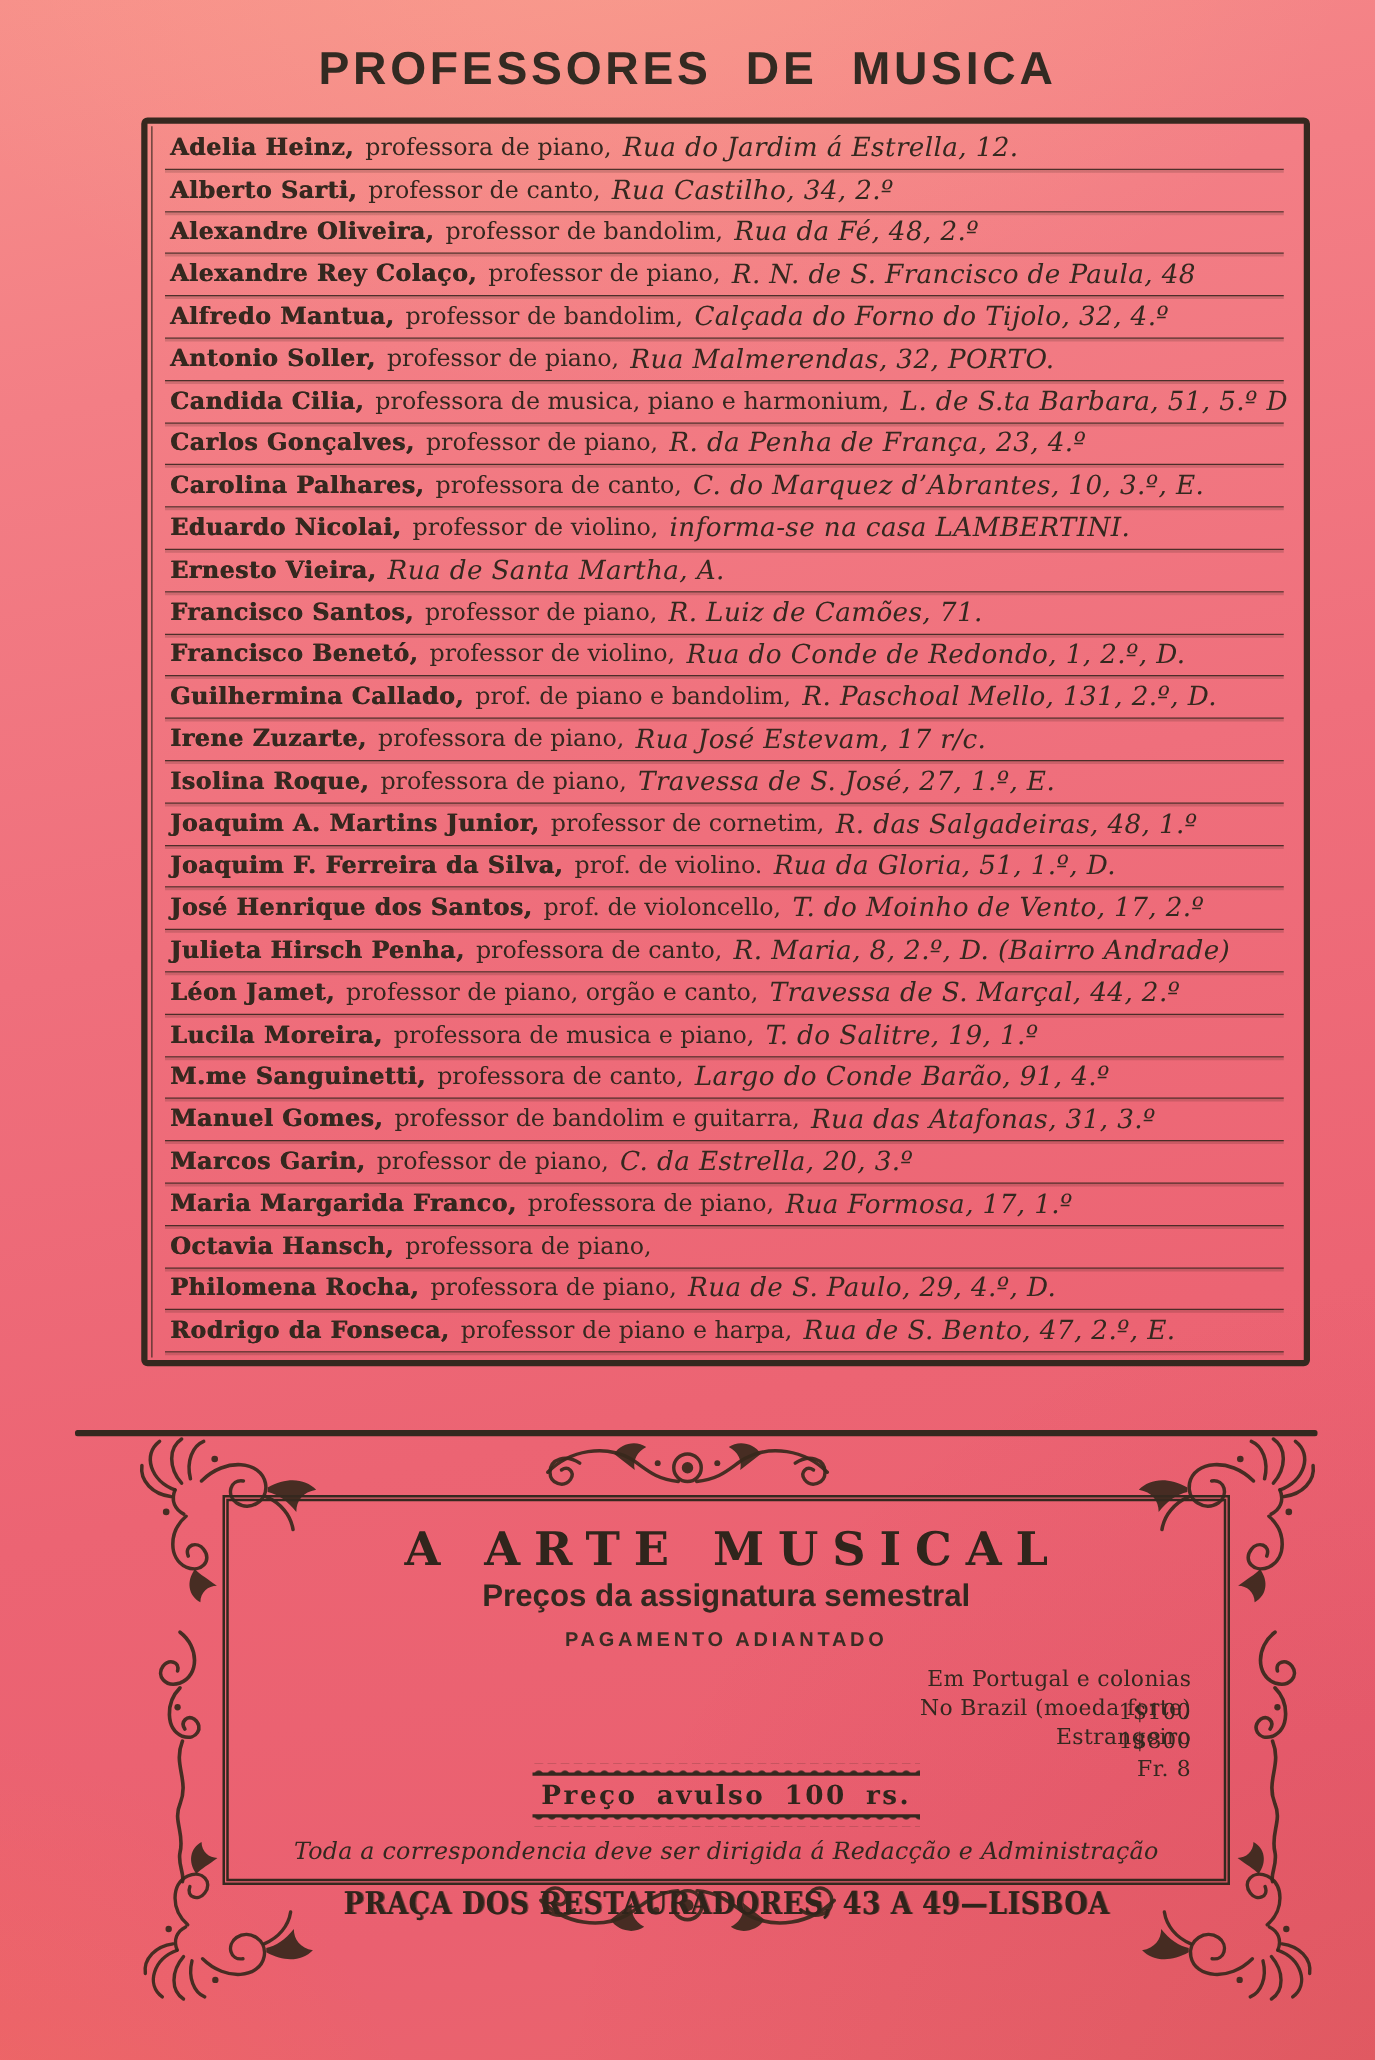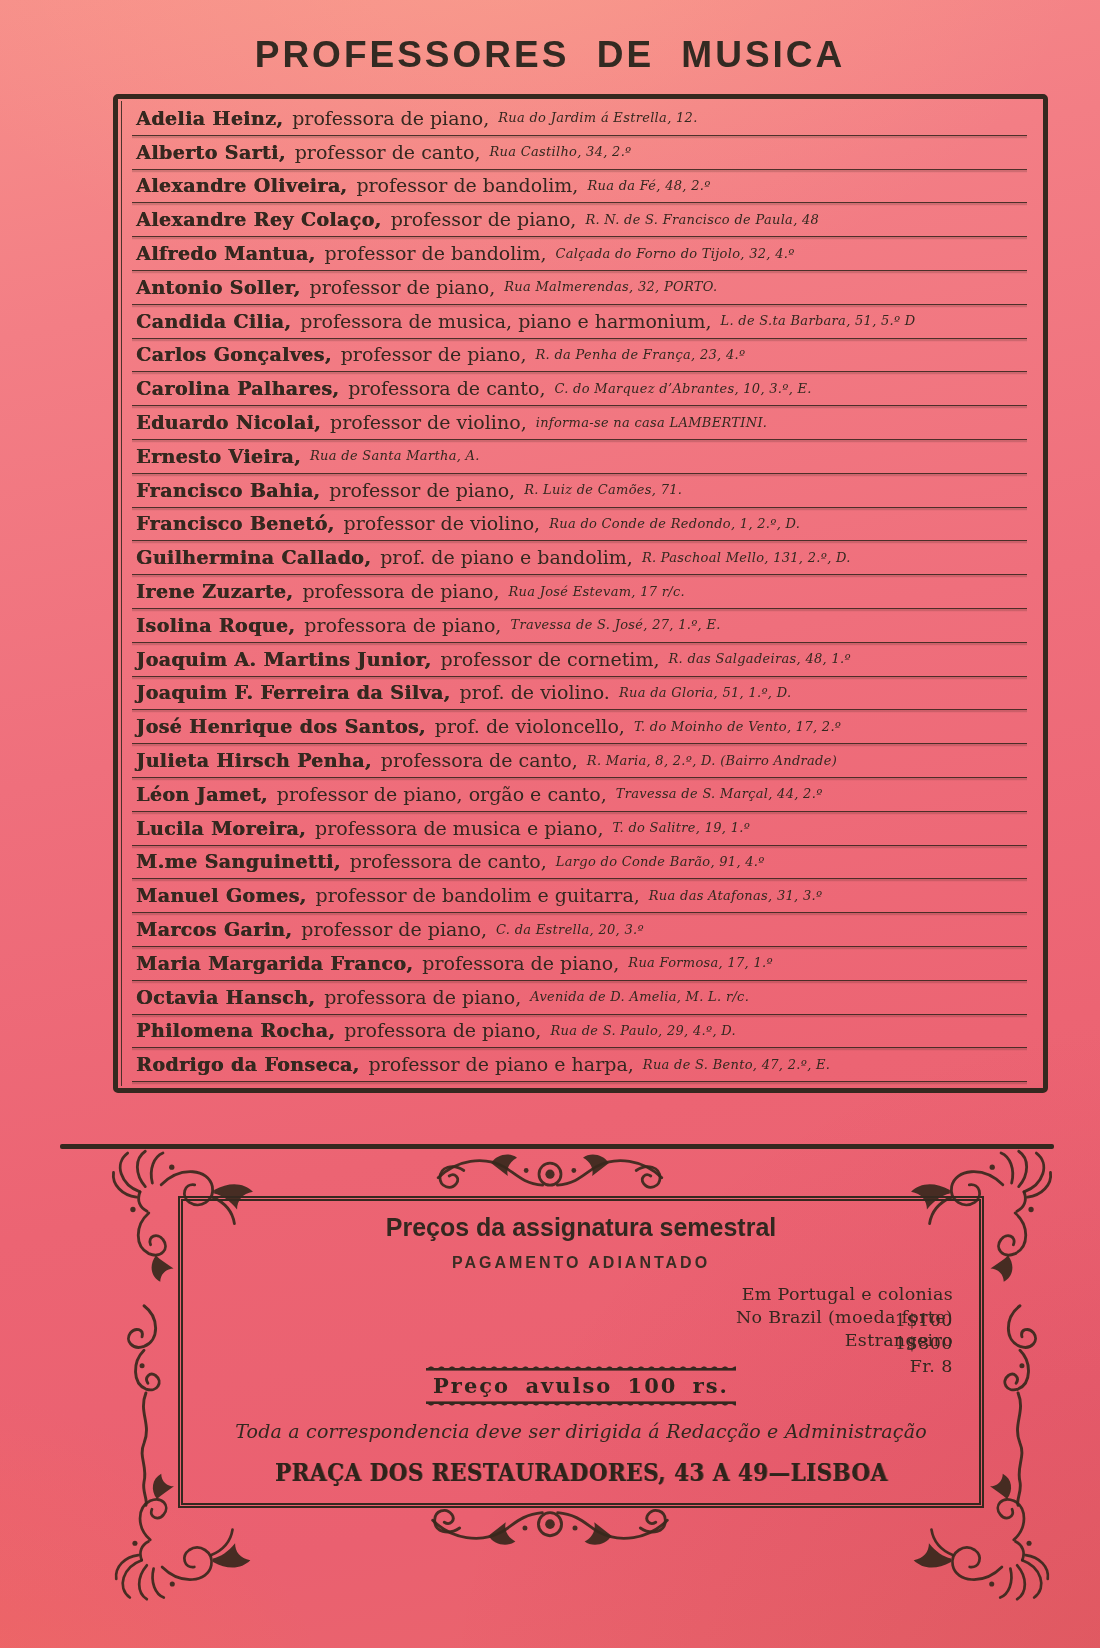--- a/index.html
+++ b/index.html
@@ -52,21 +52,21 @@
     padding:0 2px 1px 4px;
     white-space:nowrap;
     font-size:19px;
   }
   .row .name{
     font-weight:bold;letter-spacing:.4px;margin-right:9px;
     text-shadow:.5px 0 0 currentColor;
   }
   .row .role{margin-right:9px;}
   .row .role:empty{display:none;}
-  .row .addr{font-style:italic;font-size:13px;letter-spacing:.3px;}
+  .row .addr{font-style:italic;font-size:21px;letter-spacing:.3px;}
 
   
   .separator-rule{
     position:absolute;left:60px;right:46px;top:1144px;height:5px;
     background:var(--ink);border-radius:2px;
   }
 
   
   .ad-area{position:absolute;left:0;top:1138px;width:1100px;height:500px;}
   .ad-box{
@@ -217,21 +217,21 @@
     <span class="name">Eduardo Nicolai,</span>
     <span class="role">professor de violino,</span>
     <span class="addr">informa-se na casa LAMBERTINI.</span>
   </div>
         <div class="row">
     <span class="name">Ernesto Vieira,</span>
 
     <span class="addr">Rua de Santa Martha, A.</span>
   </div>
         <div class="row">
-    <span class="name">Francisco Bahia,</span>
+    <span class="name">Francisco Santos,</span>
     <span class="role">professor de piano,</span>
     <span class="addr">R. Luiz de Camões, 71.</span>
   </div>
         <div class="row">
     <span class="name">Francisco Benetó,</span>
     <span class="role">professor de violino,</span>
     <span class="addr">Rua do Conde de Redondo, 1, 2.º, D.</span>
   </div>
         <div class="row">
     <span class="name">Guilhermina Callado,</span>
@@ -294,21 +294,20 @@
     <span class="addr">C. da Estrella, 20, 3.º</span>
   </div>
         <div class="row">
     <span class="name">Maria Margarida Franco,</span>
     <span class="role">professora de piano,</span>
     <span class="addr">Rua Formosa, 17, 1.º</span>
   </div>
         <div class="row">
     <span class="name">Octavia Hansch,</span>
     <span class="role">professora de piano,</span>
-    <span class="addr">Avenida de D. Amelia, M. L. r/c.</span>
   </div>
         <div class="row">
     <span class="name">Philomena Rocha,</span>
     <span class="role">professora de piano,</span>
     <span class="addr">Rua de S. Paulo, 29, 4.º, D.</span>
   </div>
         <div class="row">
     <span class="name">Rodrigo da Fonseca,</span>
     <span class="role">professor de piano e harpa,</span>
     <span class="addr">Rua de S. Bento, 47, 2.º, E.</span>
@@ -345,20 +344,21 @@
         <use href="#fl-corner"></use>
       </svg>
     <svg class="orn orn-cb" viewBox="0 0 260 60">
       <use href="#fl-scrollh"></use>
       <use href="#fl-scrollh" transform="translate(260,0) scale(-1,1)"></use>
       <circle cx="130" cy="34" r="12" fill="none" stroke="rgba(56,40,28,.92)" stroke-width="3"></circle>
       <circle cx="130" cy="34" r="5" fill="rgba(56,40,28,.92)"></circle>
     </svg>
 
     <div class="ad-box">
+      <div class="ad-title">A ARTE MUSICAL</div>
       <div class="ad-subtitle">Preços da assignatura semestral</div>
       <div class="ad-payment">PAGAMENTO ADIANTADO</div>
 
       <div class="price-list" id="price-list">
           <div class="price-row">
     <span class="p-label">Em Portugal e colonias</span>
     <span class="p-leader"></span>
     <span class="p-value">1$100</span>
   </div>
           <div class="price-row">

